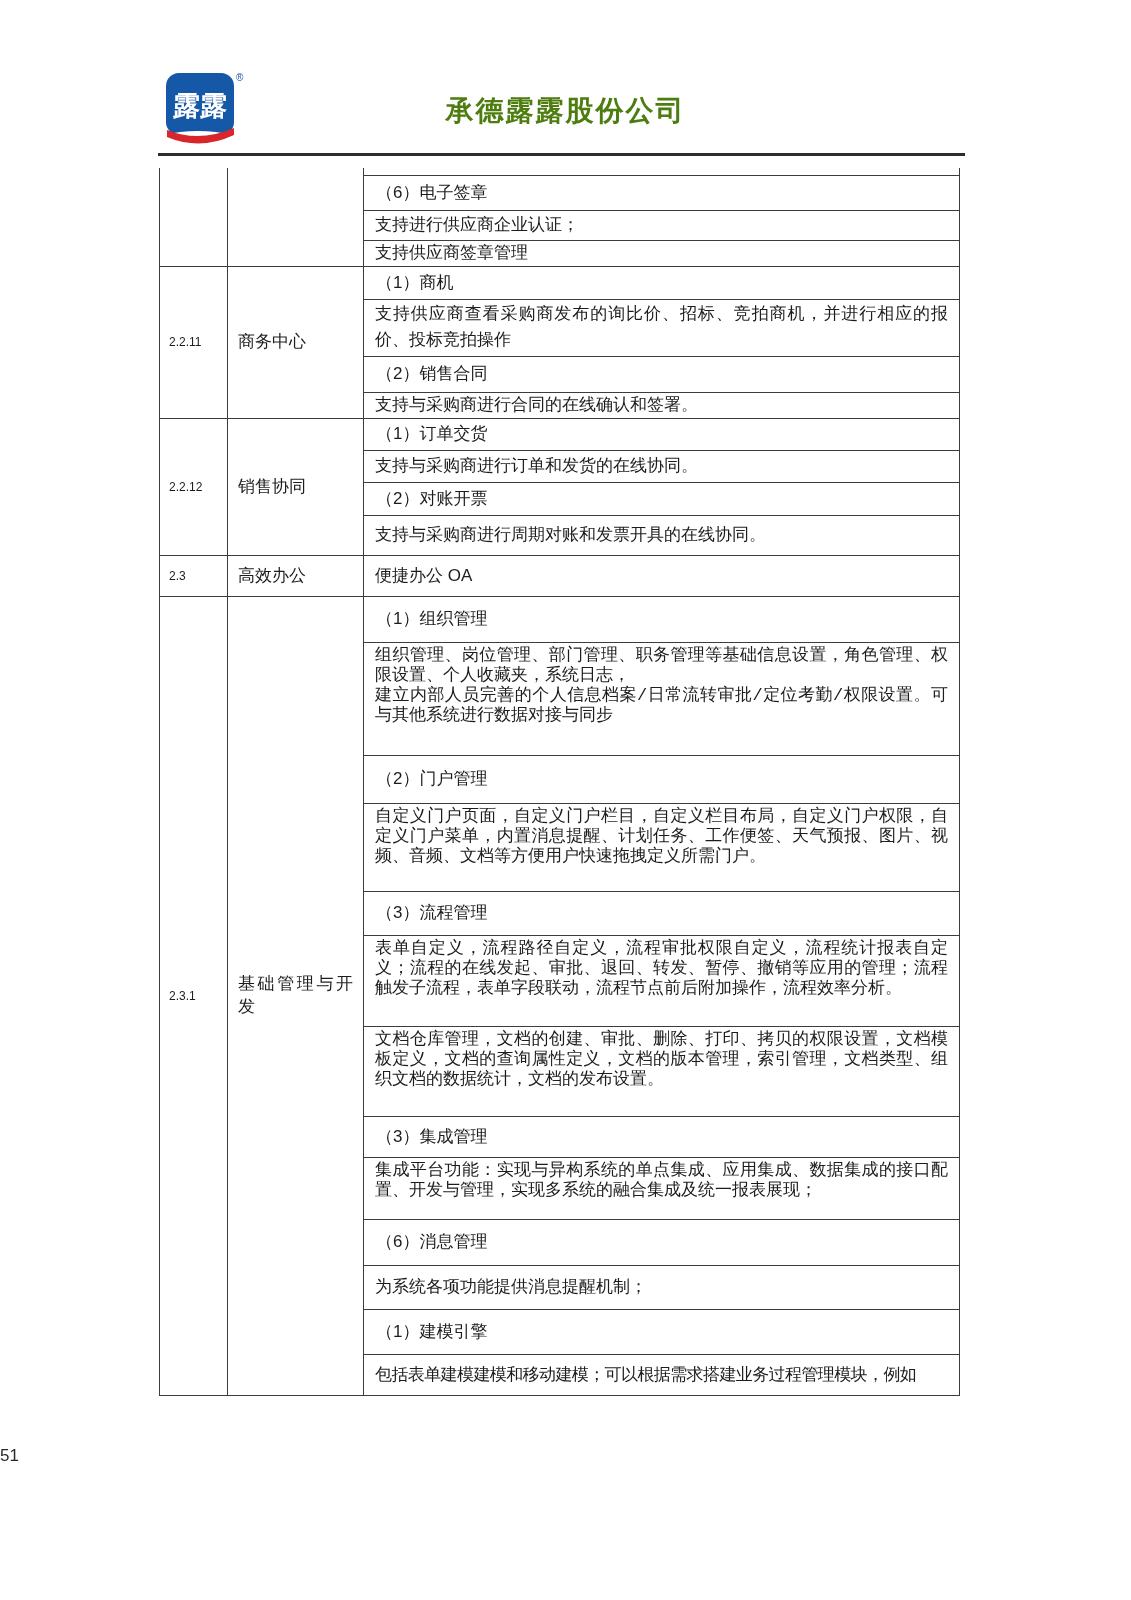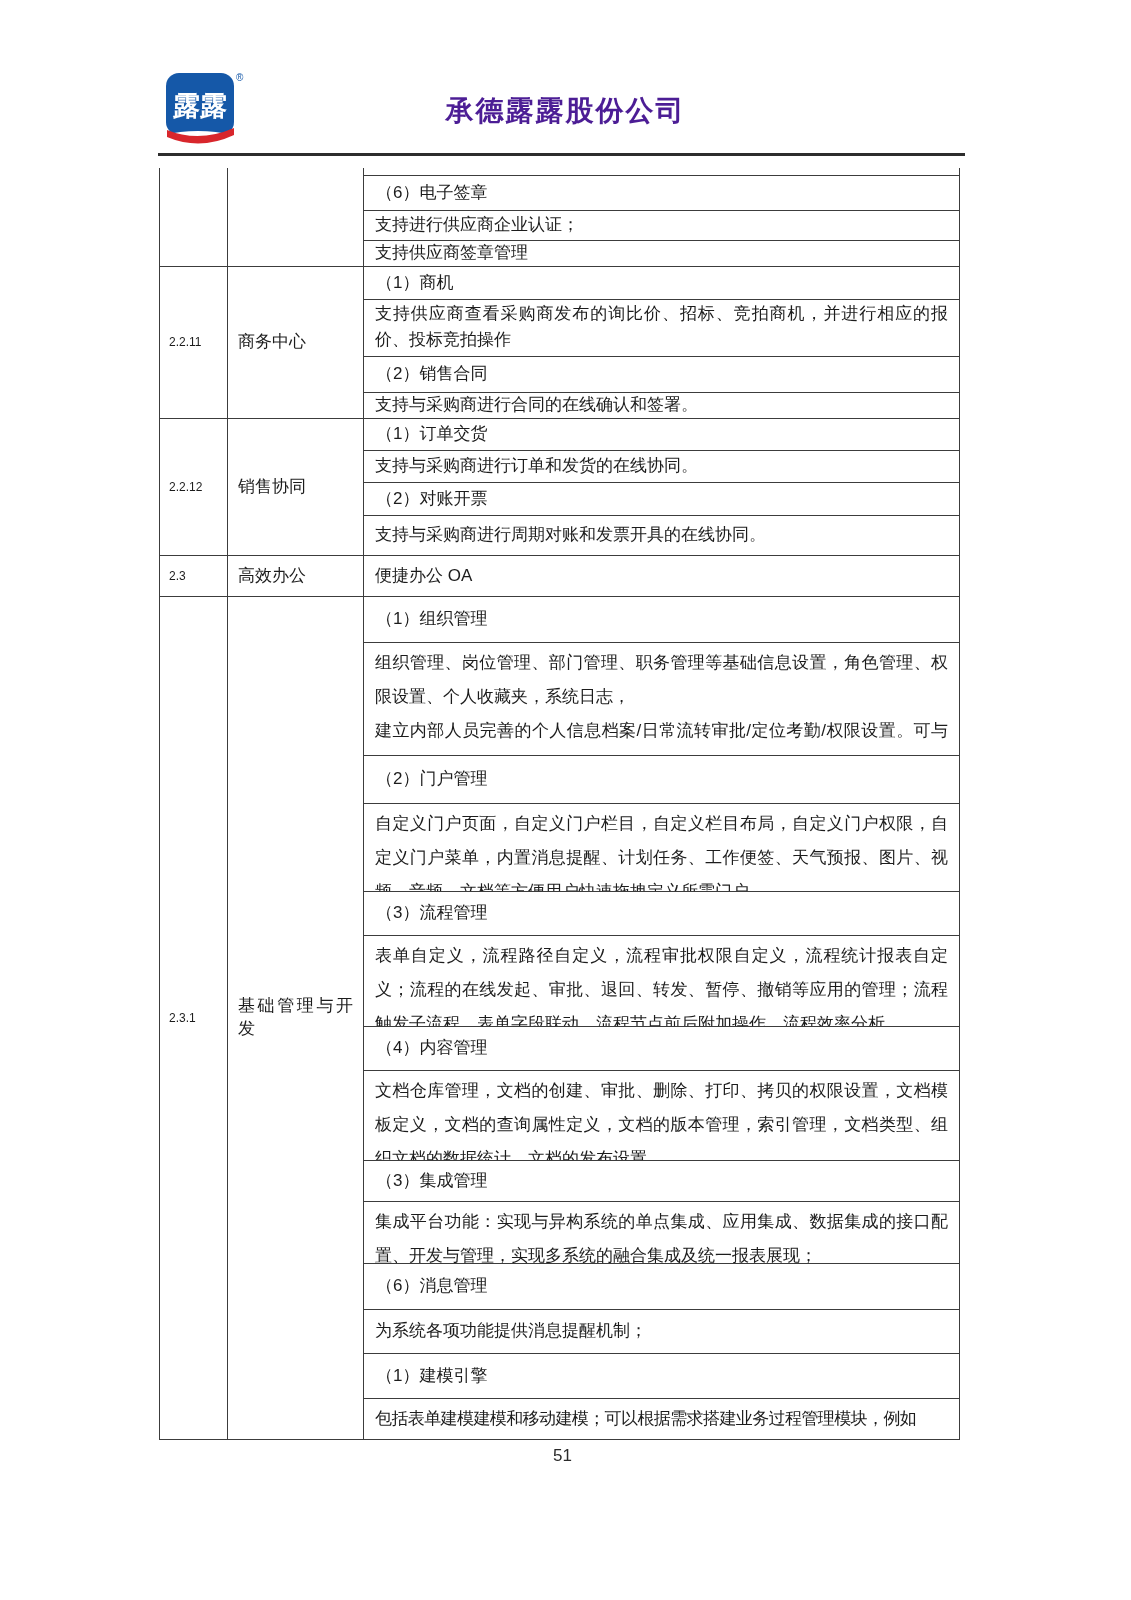--- a/index.html
+++ b/index.html
@@ -7,21 +7,21 @@
     width:1131px;height:1600px;background:#ffffff;position:relative;
     font-family:"Liberation Sans","DejaVu Sans",sans-serif;
     color:#1c1c1c;
   }
   .page{position:absolute;inset:0;overflow:hidden;}
 
   
   .logo{position:absolute;left:163px;top:69px;width:84px;height:88px;}
   .company-title{
     position:absolute;left:0;top:92px;width:1131px;text-align:center;
-    font-size:28px;font-weight:bold;color:#4c1d95;letter-spacing:2px;
+    font-size:28px;font-weight:bold;color:#4d7c0f;letter-spacing:2px;
   }
   .header-rule{position:absolute;left:158px;top:153px;width:807px;height:3px;background:#2d2d2d;}
 
   
   .doc-table{
     position:absolute;left:159px;top:168px;width:801px;
     border-left:1.5px solid #3c3c3c;border-right:1.5px solid #3c3c3c;border-bottom:1.5px solid #3c3c3c;
     box-sizing:border-box;font-size:17px;line-height:1.35;
   }
   .section{display:flex;align-items:stretch;}
@@ -33,26 +33,26 @@
   .col-name{
     flex:0 0 136px;width:136px;border-right:1.5px solid #3c3c3c;box-sizing:border-box;
     display:flex;align-items:center;padding:0 10px;
   }
   .col-name > div{width:100%;text-align:justify;}
   .col-rows{flex:1 1 auto;display:flex;flex-direction:column;min-width:0;}
   .subrow{box-sizing:border-box;overflow:hidden;}
   .col-rows > .subrow + .subrow{border-top:1.5px solid #3c3c3c;}
   .h-row{display:flex;align-items:center;padding:0 12px;}
   .t-row{display:flex;align-items:center;padding:0 11px;}
-  .para{padding:3px 11px 0 11px;text-align:justify;line-height:34px;}
+  .para{padding:3px 11px 0 11px;text-align:justify;line-height:20px;font-family:Liberation Mono, monospace;}
   .para-sm{padding:2px 11px 0 11px;text-align:justify;line-height:26px;font-family:Liberation Mono, monospace;}
   .nowrap{white-space:nowrap;letter-spacing:-0.6px;}
 
   
-  .page-number{position:absolute;left:0;top:1446px;width:1125px;text-align:center;font-size:17px;color:#2a2a2a;}
+  .page-number{position:absolute;left:0;top:1446px;width:1125px;font-size:17px;color:#2a2a2a;}
 </style>
 </head>
 <body>
 
 <div class="page">
 
   <div class="logo">
     <svg width="84" height="88" viewBox="0 0 84 88">
       <rect x="3" y="4" width="68" height="62" rx="13" fill="#1558a8"></rect>
       <ellipse cx="35" cy="76" rx="46" ry="14" fill="#ffffff"></ellipse>
@@ -123,21 +123,20 @@
       <div class="col-rows">
         <div class="subrow h-row" style="height:45px">（1）组织管理</div>
         <div class="subrow para" style="height:113px">
           <div>组织管理、岗位管理、部门管理、职务管理等基础信息设置，角色管理、权限设置、个人收藏夹，系统日志，</div>
           <div>建立内部人员完善的个人信息档案/日常流转审批/定位考勤/权限设置。可与其他系统进行数据对接与同步</div>
         </div>
         <div class="subrow h-row" style="height:48px">（2）门户管理</div>
         <div class="subrow para" style="height:88px">自定义门户页面，自定义门户栏目，自定义栏目布局，自定义门户权限，自定义门户菜单，内置消息提醒、计划任务、工作便签、天气预报、图片、视频、音频、文档等方便用户快速拖拽定义所需门户。</div>
         <div class="subrow h-row" style="height:44px">（3）流程管理</div>
         <div class="subrow para" style="height:91px">表单自定义，流程路径自定义，流程审批权限自定义，流程统计报表自定义；流程的在线发起、审批、退回、转发、暂停、撤销等应用的管理；流程触发子流程，表单字段联动，流程节点前后附加操作，流程效率分析。</div>
-        <div class="subrow h-row" style="height:44px">（4）内容管理</div>
         <div class="subrow para" style="height:90px">文档仓库管理，文档的创建、审批、删除、打印、拷贝的权限设置，文档模板定义，文档的查询属性定义，文档的版本管理，索引管理，文档类型、组织文档的数据统计，文档的发布设置。</div>
         <div class="subrow h-row" style="height:41px">（3）集成管理</div>
         <div class="subrow para" style="height:62px">集成平台功能：实现与异构系统的单点集成、应用集成、数据集成的接口配置、开发与管理，实现多系统的融合集成及统一报表展现；</div>
         <div class="subrow h-row" style="height:46px">（6）消息管理</div>
         <div class="subrow t-row" style="height:44px">为系统各项功能提供消息提醒机制；</div>
         <div class="subrow h-row" style="height:45px">（1）建模引擎</div>
         <div class="subrow t-row" style="height:41px">
           <span class="nowrap">包括表单建模建模和移动建模；可以根据需求搭建业务过程管理模块，例如</span>
         </div>
       </div>

